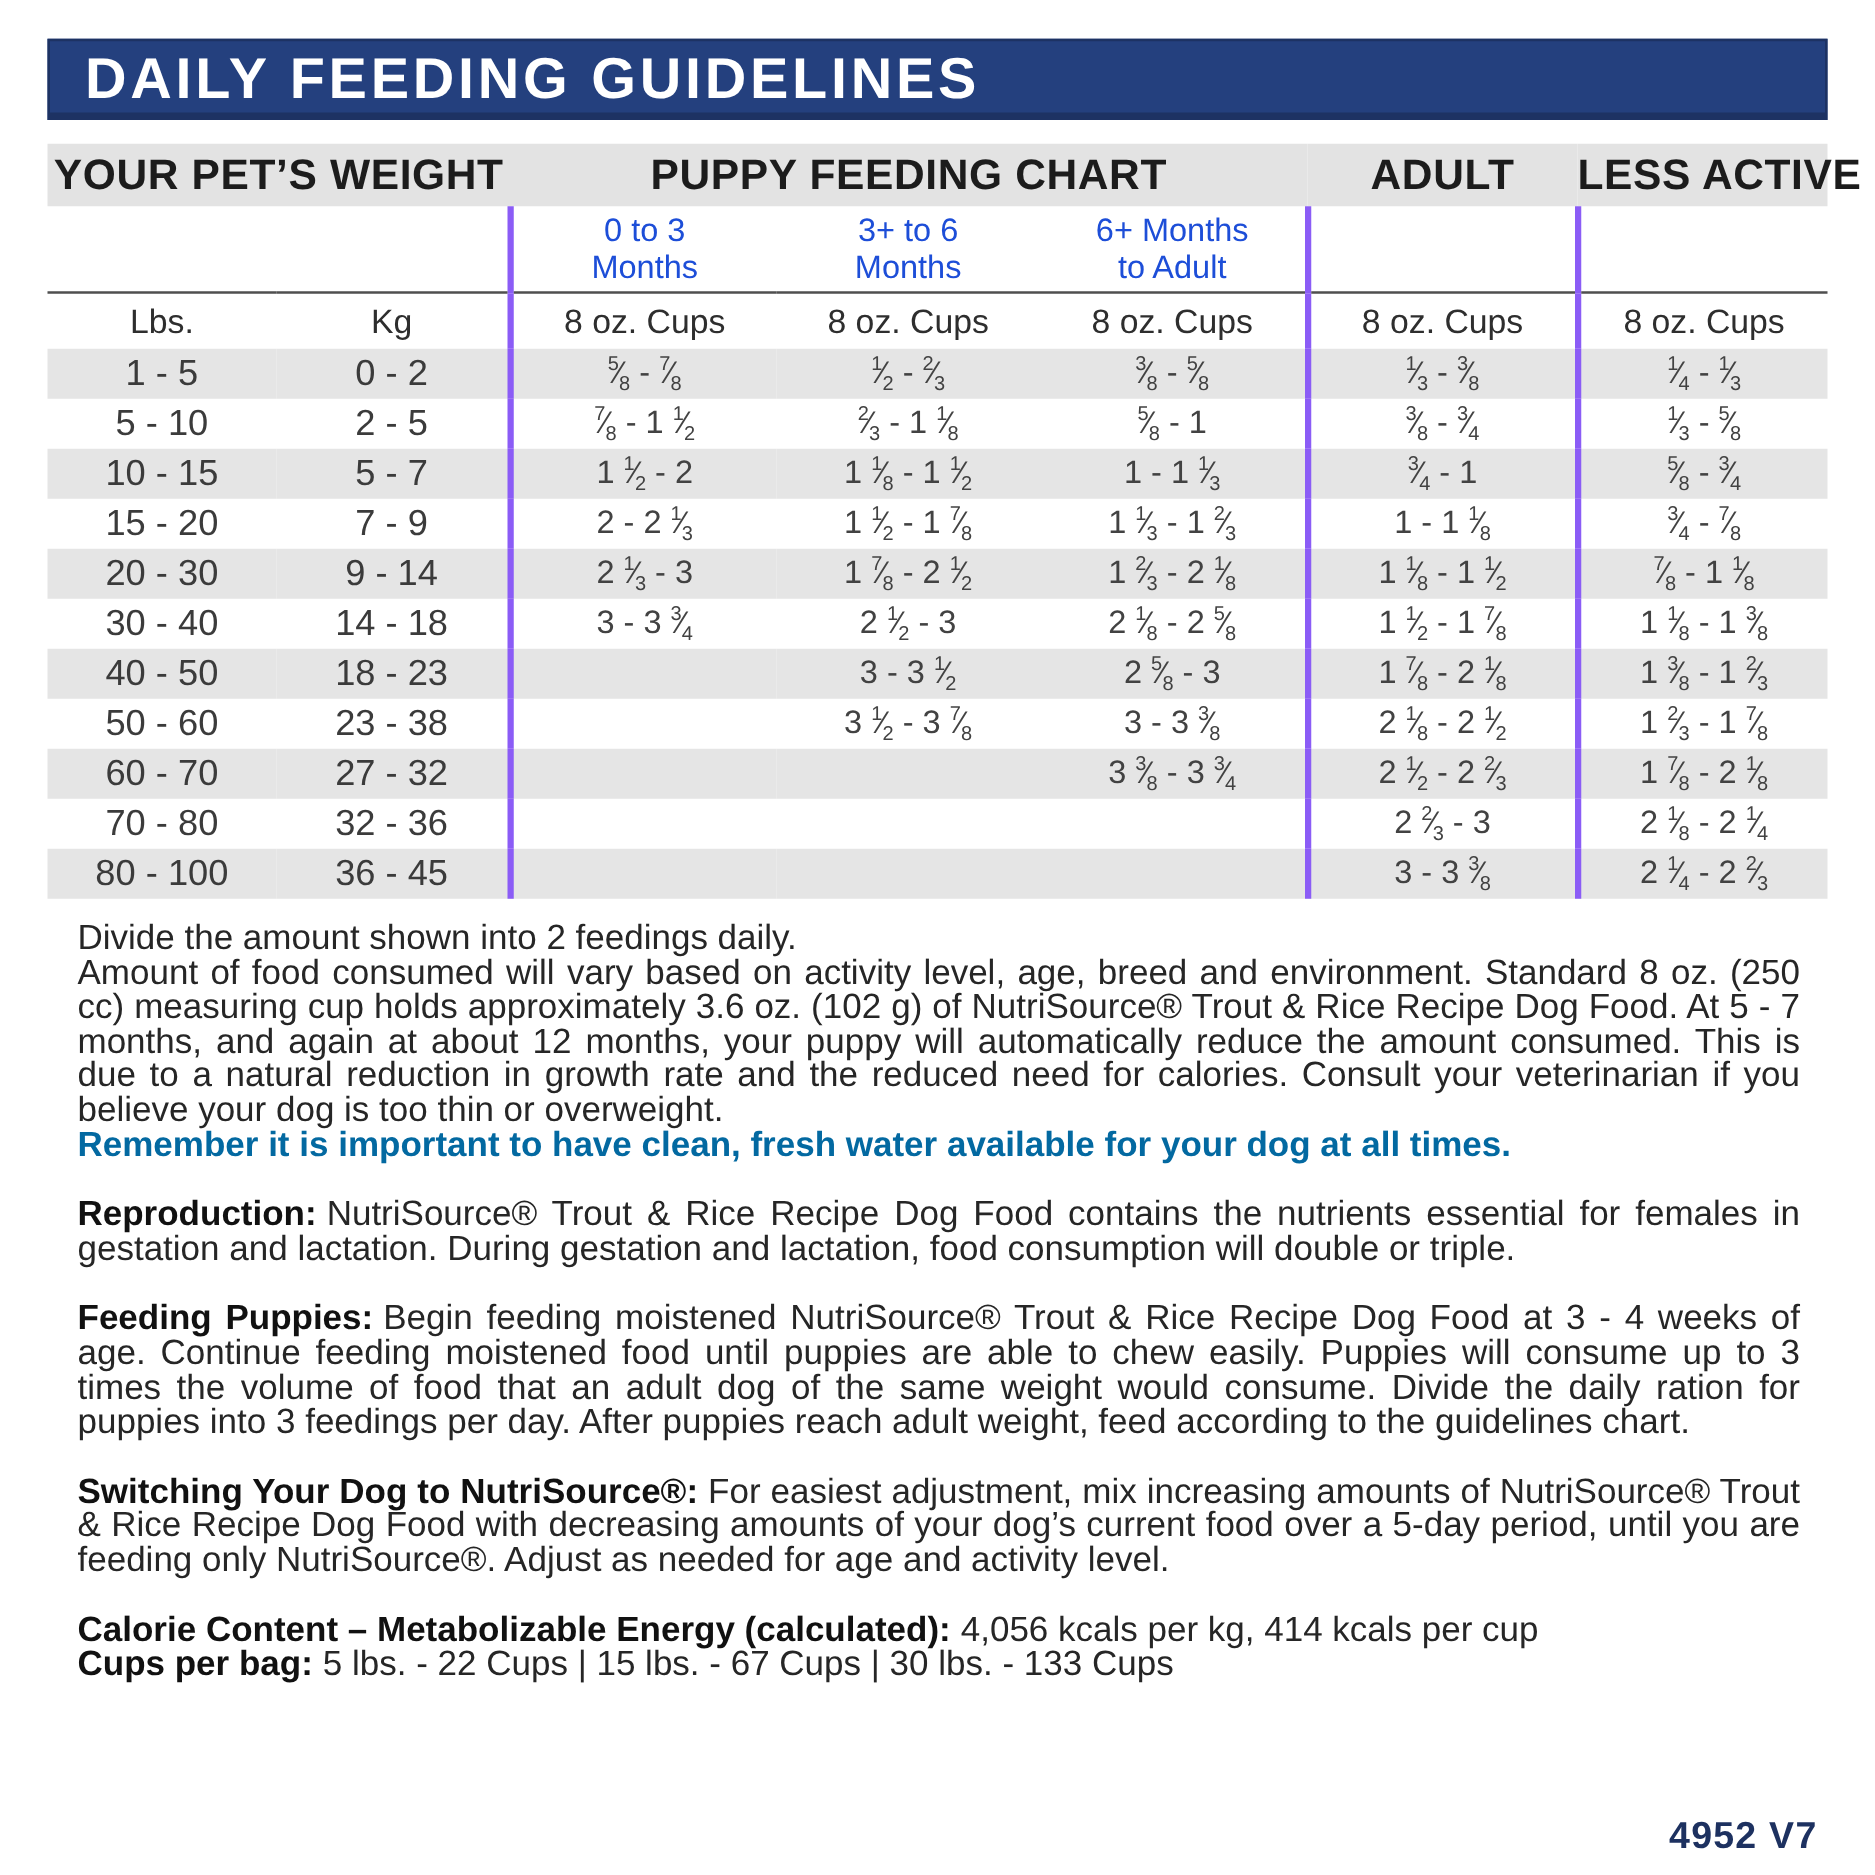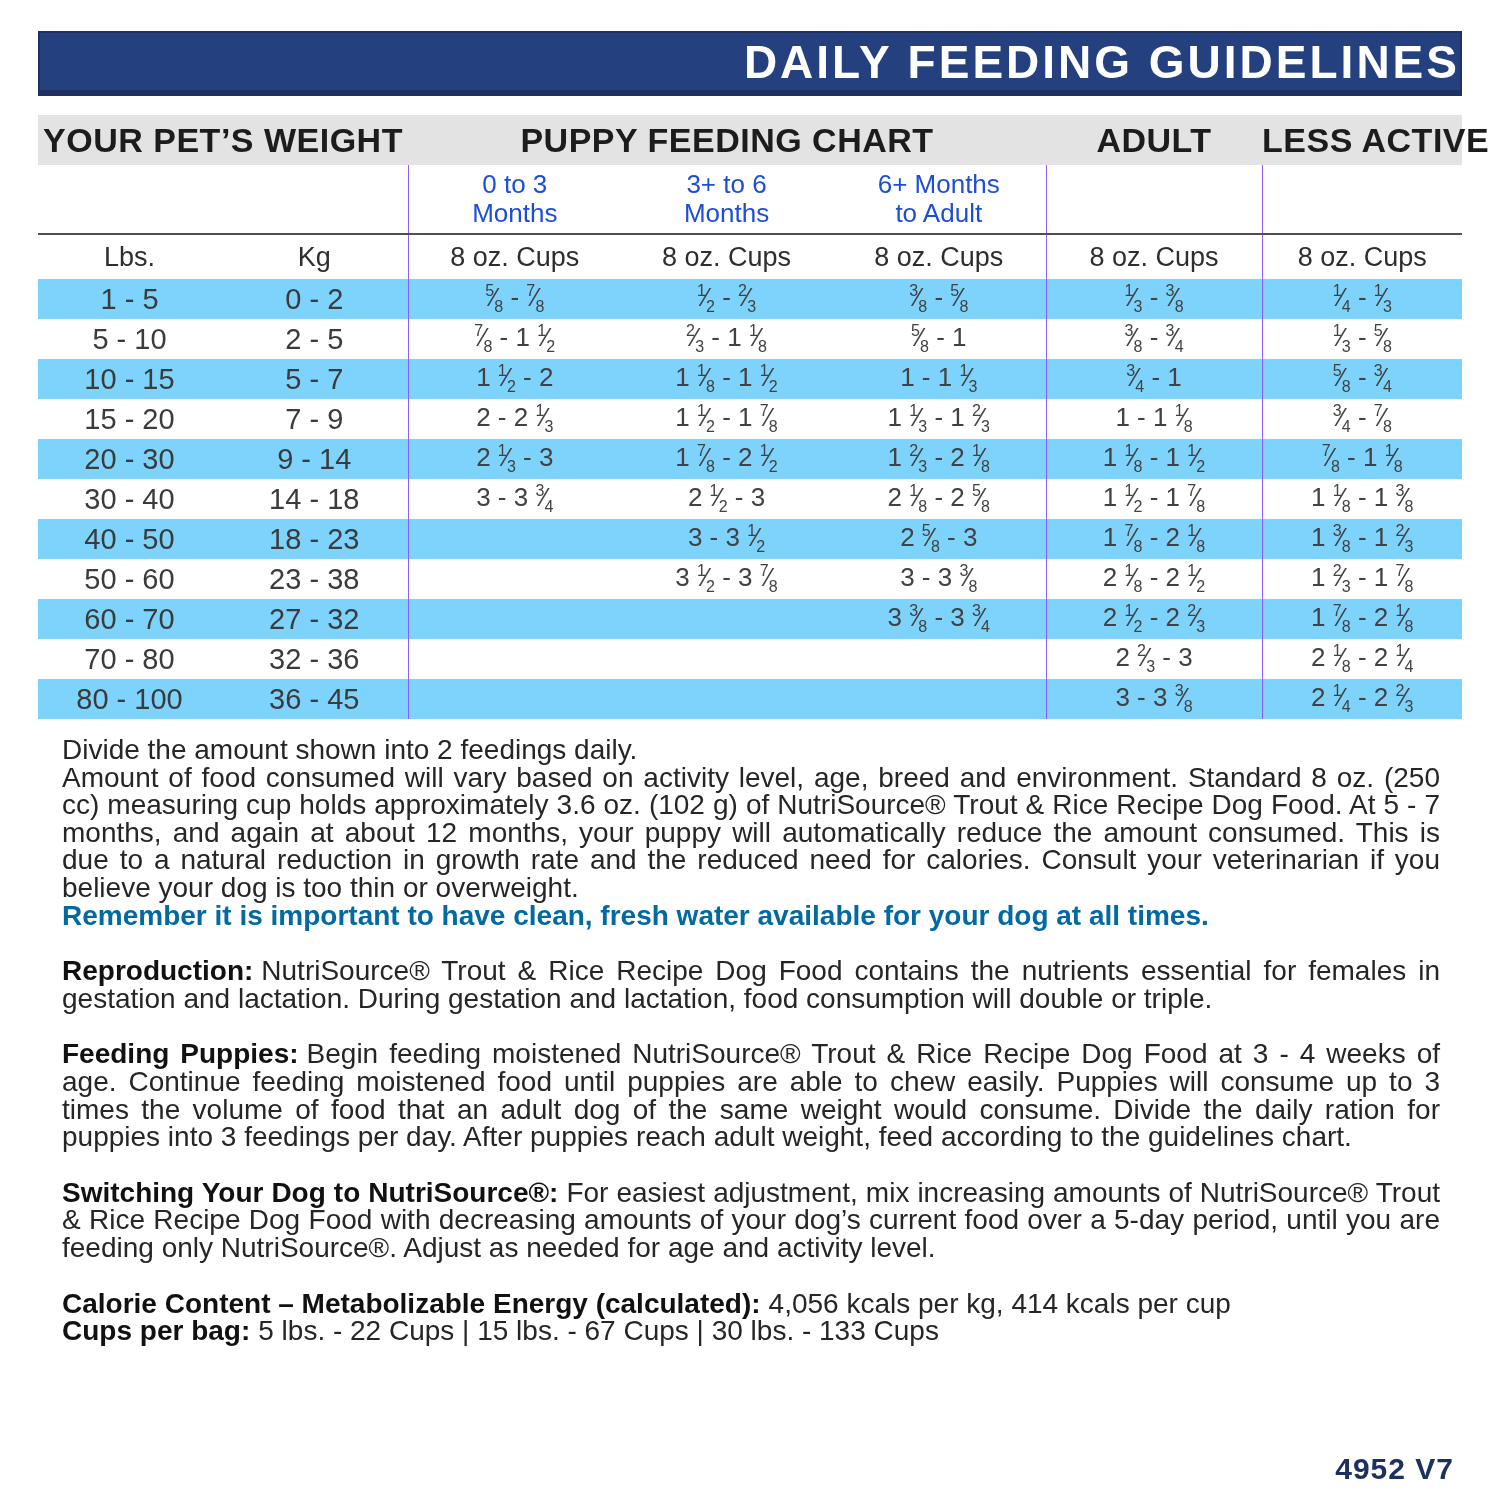--- a/index.html
+++ b/index.html
@@ -4,45 +4,45 @@
 <style>
   html,body{margin:0;padding:0;}
   body{
     width:1500px;height:1500px;position:relative;background:#ffffff;
     font-family:"Liberation Sans", sans-serif;color:#2a2a2a;overflow:hidden;
   }
   
   .title-bar{
     margin:31px 38px 0 38px;height:57px;
     background:#24407e;border:2px solid #1d3263;border-bottom:6px solid #1d3263;
-    display:flex;align-items:center;justify-content:flex-end;
+    display:flex;align-items:center;
   }
   .title-bar .title-text{
     color:#ffffff;font-weight:bold;font-size:46px;letter-spacing:3px;
     padding-left:28px;white-space:nowrap;
   }
   
   table.feed-table{
     margin:19px 38px 0 38px;width:1424px;border-collapse:collapse;table-layout:fixed;
   }
   .feed-table th,.feed-table td{padding:0;text-align:center;vertical-align:middle;font-weight:normal;}
   .group-row th{
     background:#e3e3e3;height:50px;font-weight:bold;font-size:34px;color:#1c1c1c;
     letter-spacing:0.5px;white-space:nowrap;margin-left:24px;
   }
   .months-row th{
     height:68px;font-size:26px;line-height:1.12;color:#1d4ed8;white-space:pre-line;
   }
   .units-row th{
     height:44px;font-size:27px;color:#2e2e2e;border-top:2px solid #4f4f4f;white-space:nowrap;
   }
-  .bdr{border-right:1px solid #8b5cf6;}
+  .bdr{border-right:5px solid #8b5cf6;}
   tbody td{height:40px;font-size:26px;color:#424242;white-space:nowrap;}
   tbody td.c0,tbody td.c1{font-size:29px;color:#3b3b3b;}
-  tbody tr.stripe{background:#7dd3fc;}
+  tbody tr.stripe{background:#e5e5e5;}
   
   .fr{white-space:nowrap;}
   .fr .n{font-size:16px;vertical-align:10px;margin-right:-2px;}
   .fr .s{font-size:25px;}
   .fr .d{font-size:16px;vertical-align:-6px;margin-left:-2px;}
   
   .notes{margin:17px 60px 0 62px;font-size:28px;line-height:27.6px;color:#262626;}
   .notes p{margin:0;}
   .notes p.just{text-align:justify;}
   .notes p.boldline{font-weight:bold;color:#0369a1;}

